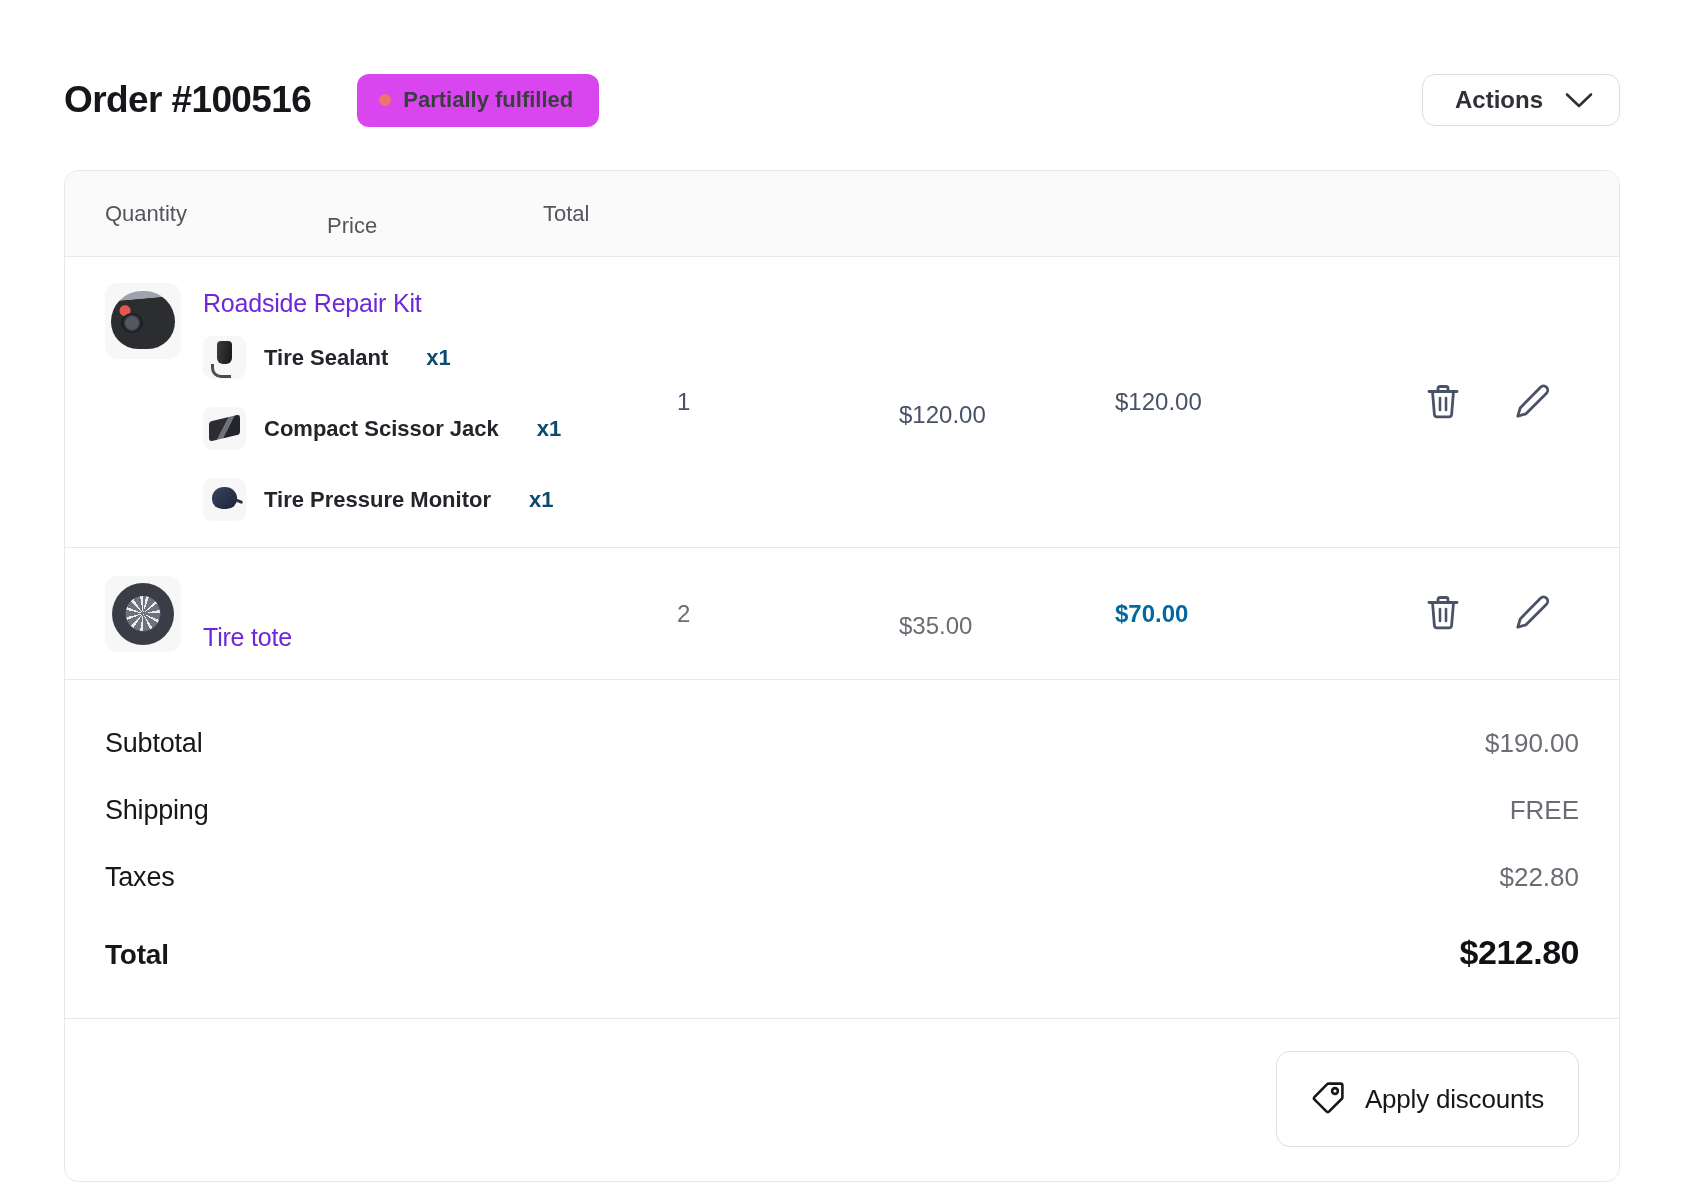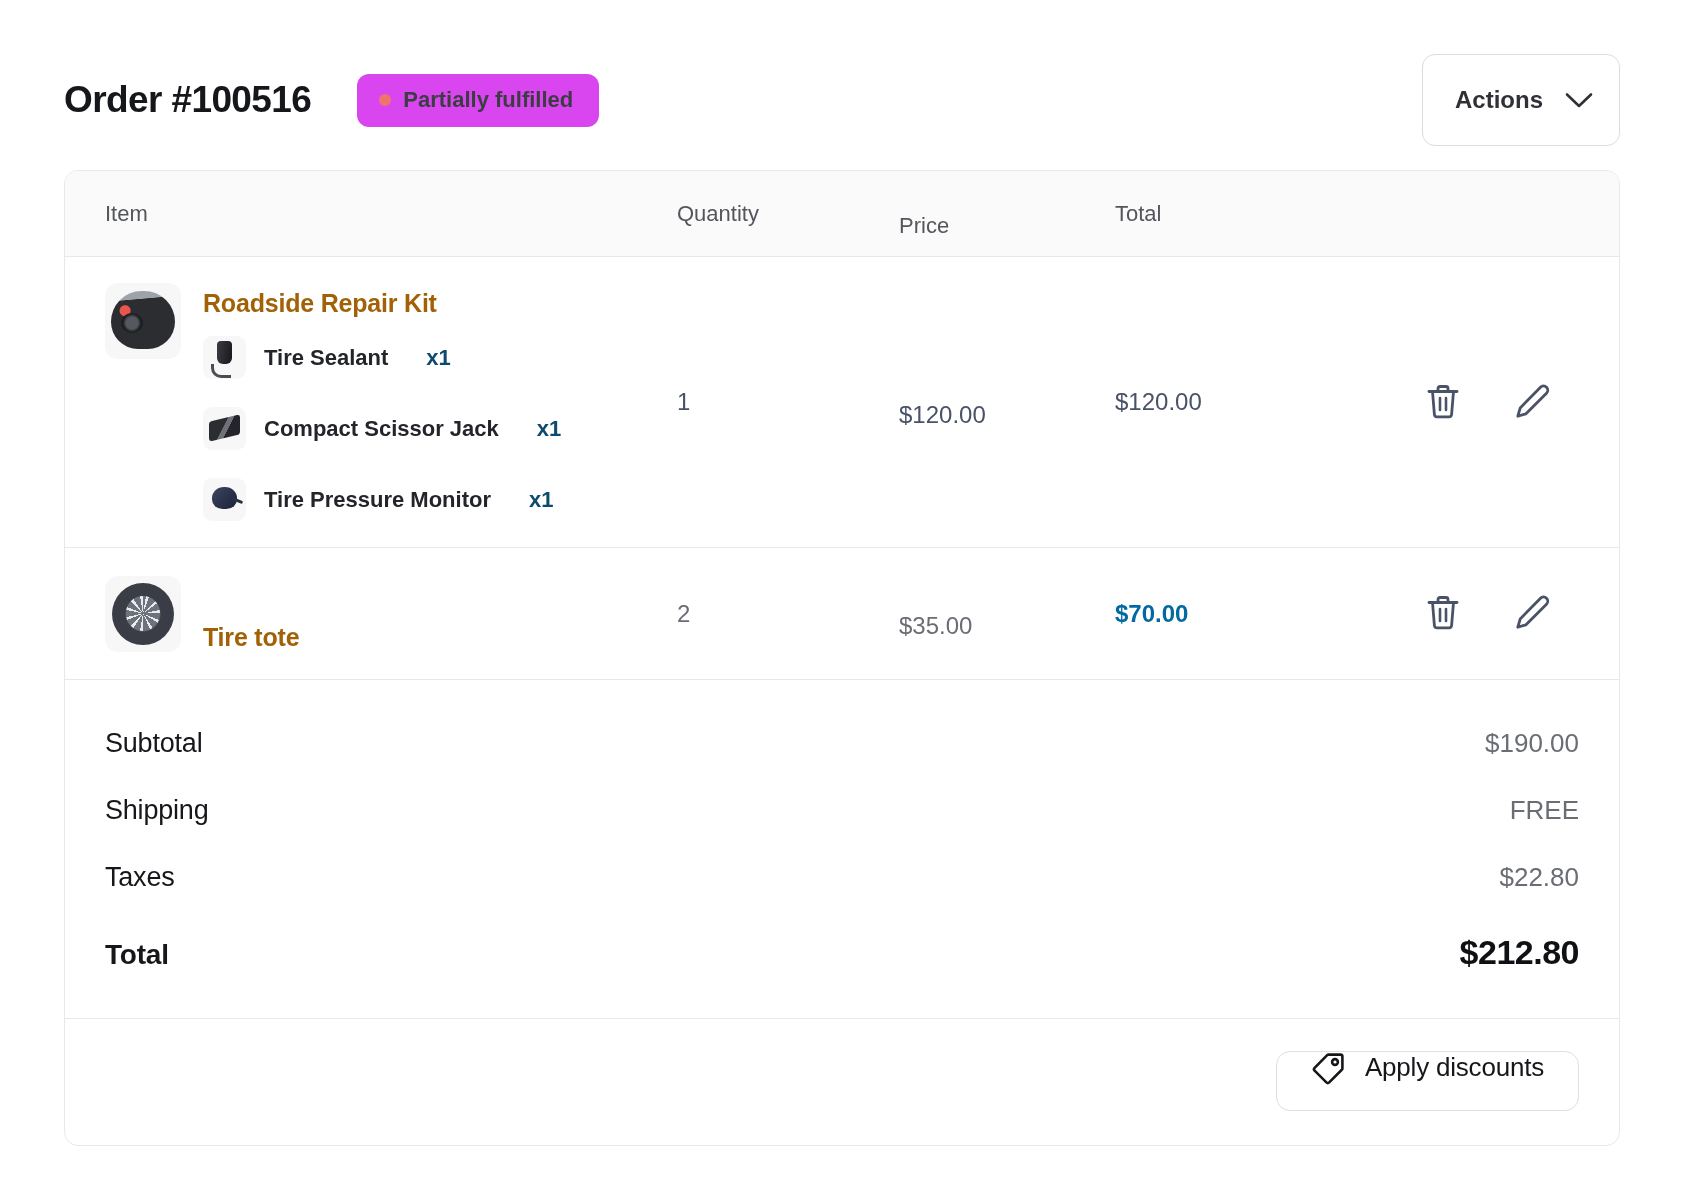--- a/index.html
+++ b/index.html
@@ -67,21 +67,21 @@
     color: #3b3d42;
     white-space: nowrap;
   }
 
   .header-spacer { flex: 1 1 auto; }
 
   .actions-button {
     display: inline-flex;
     align-items: center;
     gap: 22px;
-    height: 92px;
+    height: 52px;
     padding: 0 26px 0 32px;
     background: #ffffff;
     border: 1.6px solid #dcdcdd;
     border-radius: 13px;
     cursor: pointer;
   }
 
   .actions-label {
     font-size: 24px;
     font-weight: 600;
@@ -145,22 +145,22 @@
     height: 76px;
     border-radius: 13px;
     background: #f7f7f8;
     flex: none;
     overflow: hidden;
     position: relative;
   }
 
   .product-name {
     font-size: 25px;
-    color: #a16207;
-    font-weight: 700;
+    color: #6d28d9;
+    font-weight: 400;
     letter-spacing: -0.2px;
     white-space: nowrap;
   }
   .row-bundle .product-name { margin-top: 6px; }
 
   .variants { margin-top: 18px; display: flex; flex-direction: column; gap: 28px; font-weight: bold; }
 
   .variant {
     display: flex;
     align-items: center;
@@ -230,23 +230,23 @@
   .footer {
     display: flex;
     align-items: center;
     justify-content: flex-end;
     gap: 30px;
     padding: 32px 40px 34px 40px;
   }
 
   .foot-btn {
     display: inline-flex;
-    align-items: flex-start;
+    align-items: center;
     gap: 20px;
-    height: 60px;
+    height: 96px;
     padding: 0 34px;
     background: #fff;
     border: 1.6px solid #dfdfe0;
     border-radius: 14px;
     cursor: pointer;
   }
 
   .foot-label {
     font-size: 26px;
     color: #16171a;
@@ -336,21 +336,20 @@
           <svg class="chev" width="28" height="17" viewBox="0 0 28 17" fill="none">
             <path d="M2 2.5 L14 14 L26 2.5" stroke="#2f3136" stroke-width="2.6" stroke-linecap="round" stroke-linejoin="round"></path>
           </svg>
         </span>
       </div>
     </div>
 
     <div class="card">
 
       <div class="table-head">
-        <div class="th col-item">Item</div>
         <div class="th col-qty">Quantity</div>
         <div class="th col-price">Price</div>
         <div class="th col-total">Total</div>
         <div class="col-acts"></div>
       </div>
 
       <div class="row row-bundle">
         <div class="col-item">
           <div class="product">
             <div class="thumb">

